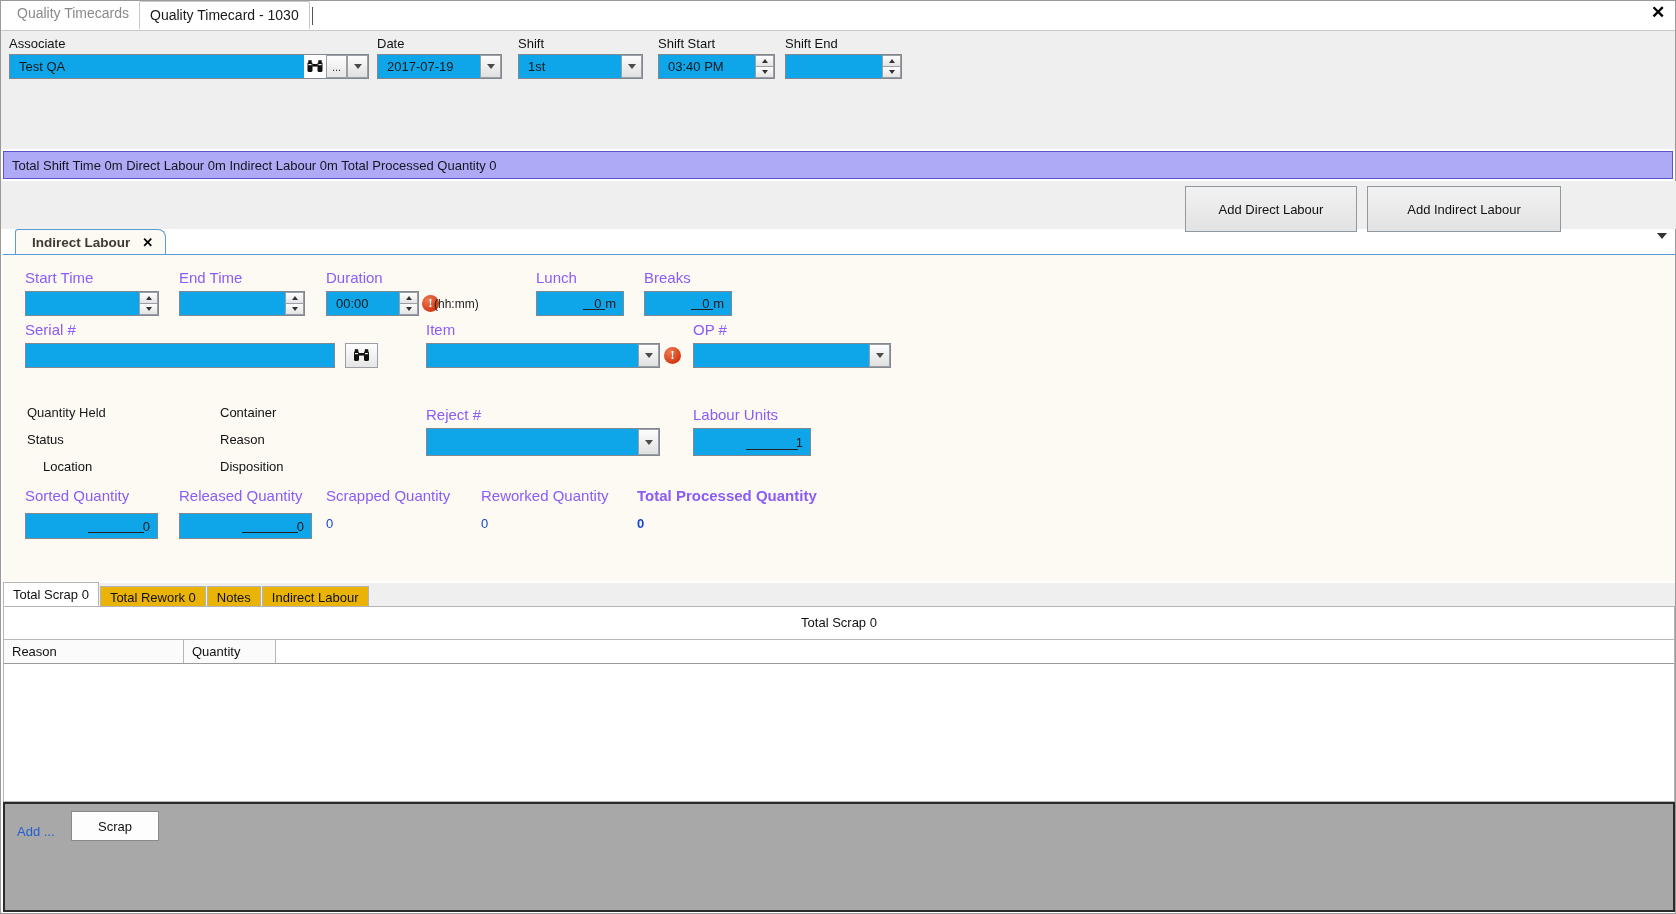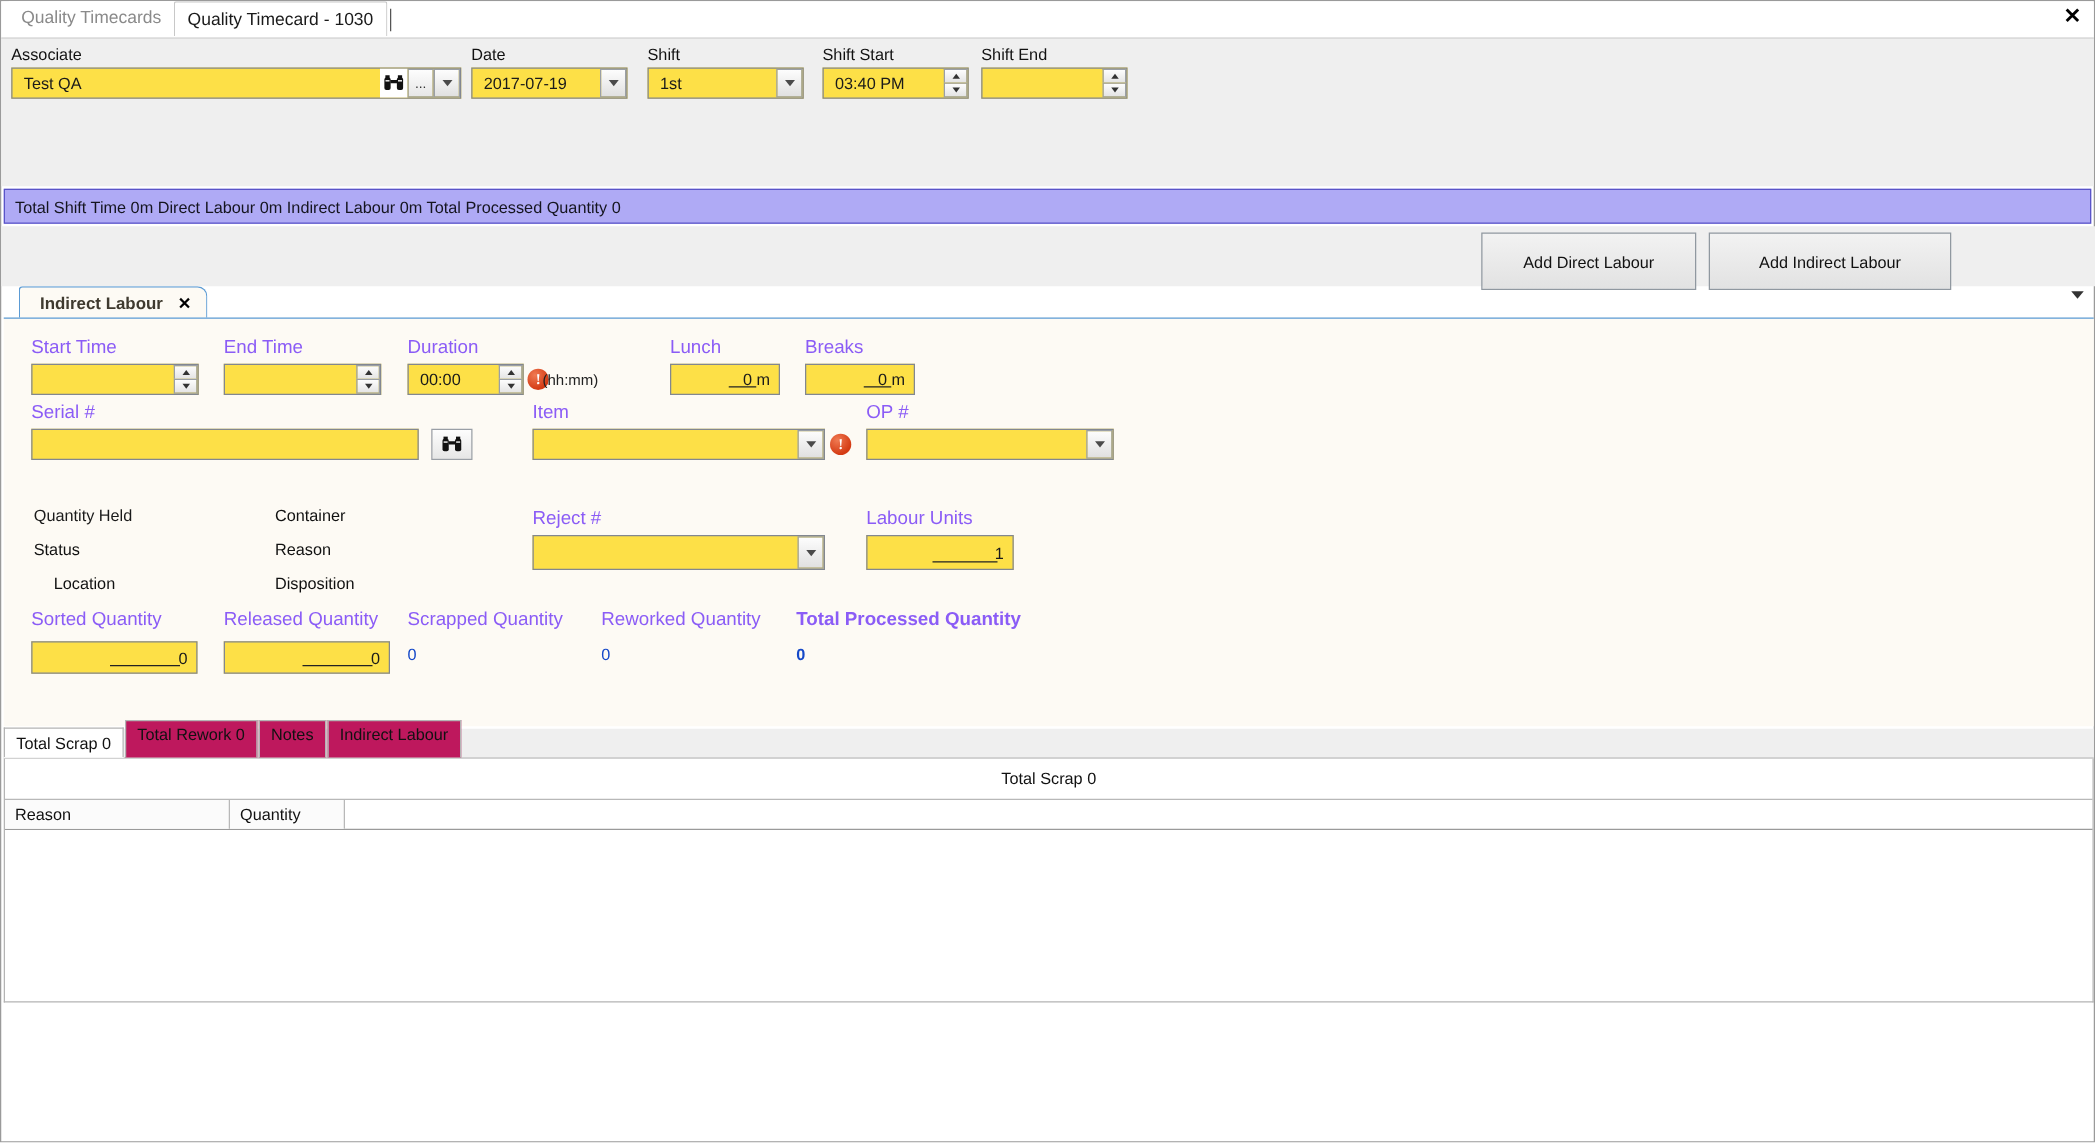--- a/index.html
+++ b/index.html
@@ -76,21 +76,21 @@
   }
   .fieldgroup { position: absolute; }
   .flabel {
     font-size: 13px;
     color: #111;
     margin-bottom: 3px;
     display: block;
     white-space: nowrap;
   }
   .txtbox {
-    background: #fde047;
+    background: #0ea5e9;
     border: 1px solid #828790;
     height: 25px;
     display: flex;
     align-items: center;
     font-size: 13px;
     padding: 0;
   }
   .txtbox .val {
     flex: 1;
     padding-left: 9px;
@@ -273,25 +273,25 @@
   .btabstrip {
     position: absolute;
     left: 2px; top: 582px;
     width: 1672px; height: 24px;
     background: #efefef;
     display: flex;
     align-items: flex-end;
     border-bottom: 1px solid #b4b4b4;
   }
   .btab {
-    height: 30px;
+    height: 20px;
     line-height: 21px;
     padding: 0 9px;
     font-size: 13px;
-    background: #be185d;
+    background: #eab308;
     border: 1px solid #b4b4b4;
     border-bottom: none;
     margin-right: 1px;
     color: #111;
     white-space: nowrap;
   }
   .btab.active {
     background: #ffffff;
     height: 24px;
     line-height: 23px;
@@ -644,14 +644,18 @@
   <div class="gridarea">
     <div class="gridtitle">Total Scrap 0</div>
     <div class="gridheader">
       <div class="gcell" style="width:180px;">Reason</div>
       <div class="gcell" style="width:92px;">Quantity</div>
       <div style="flex:1;"></div>
     </div>
     <div></div>
   </div>
 
+  <div class="bottombar">
+    <span class="addlink">Add ...</span>
+    <div class="scrapbtn">Scrap</div>
+  </div>
 
 </div>
 
 </body></html>

